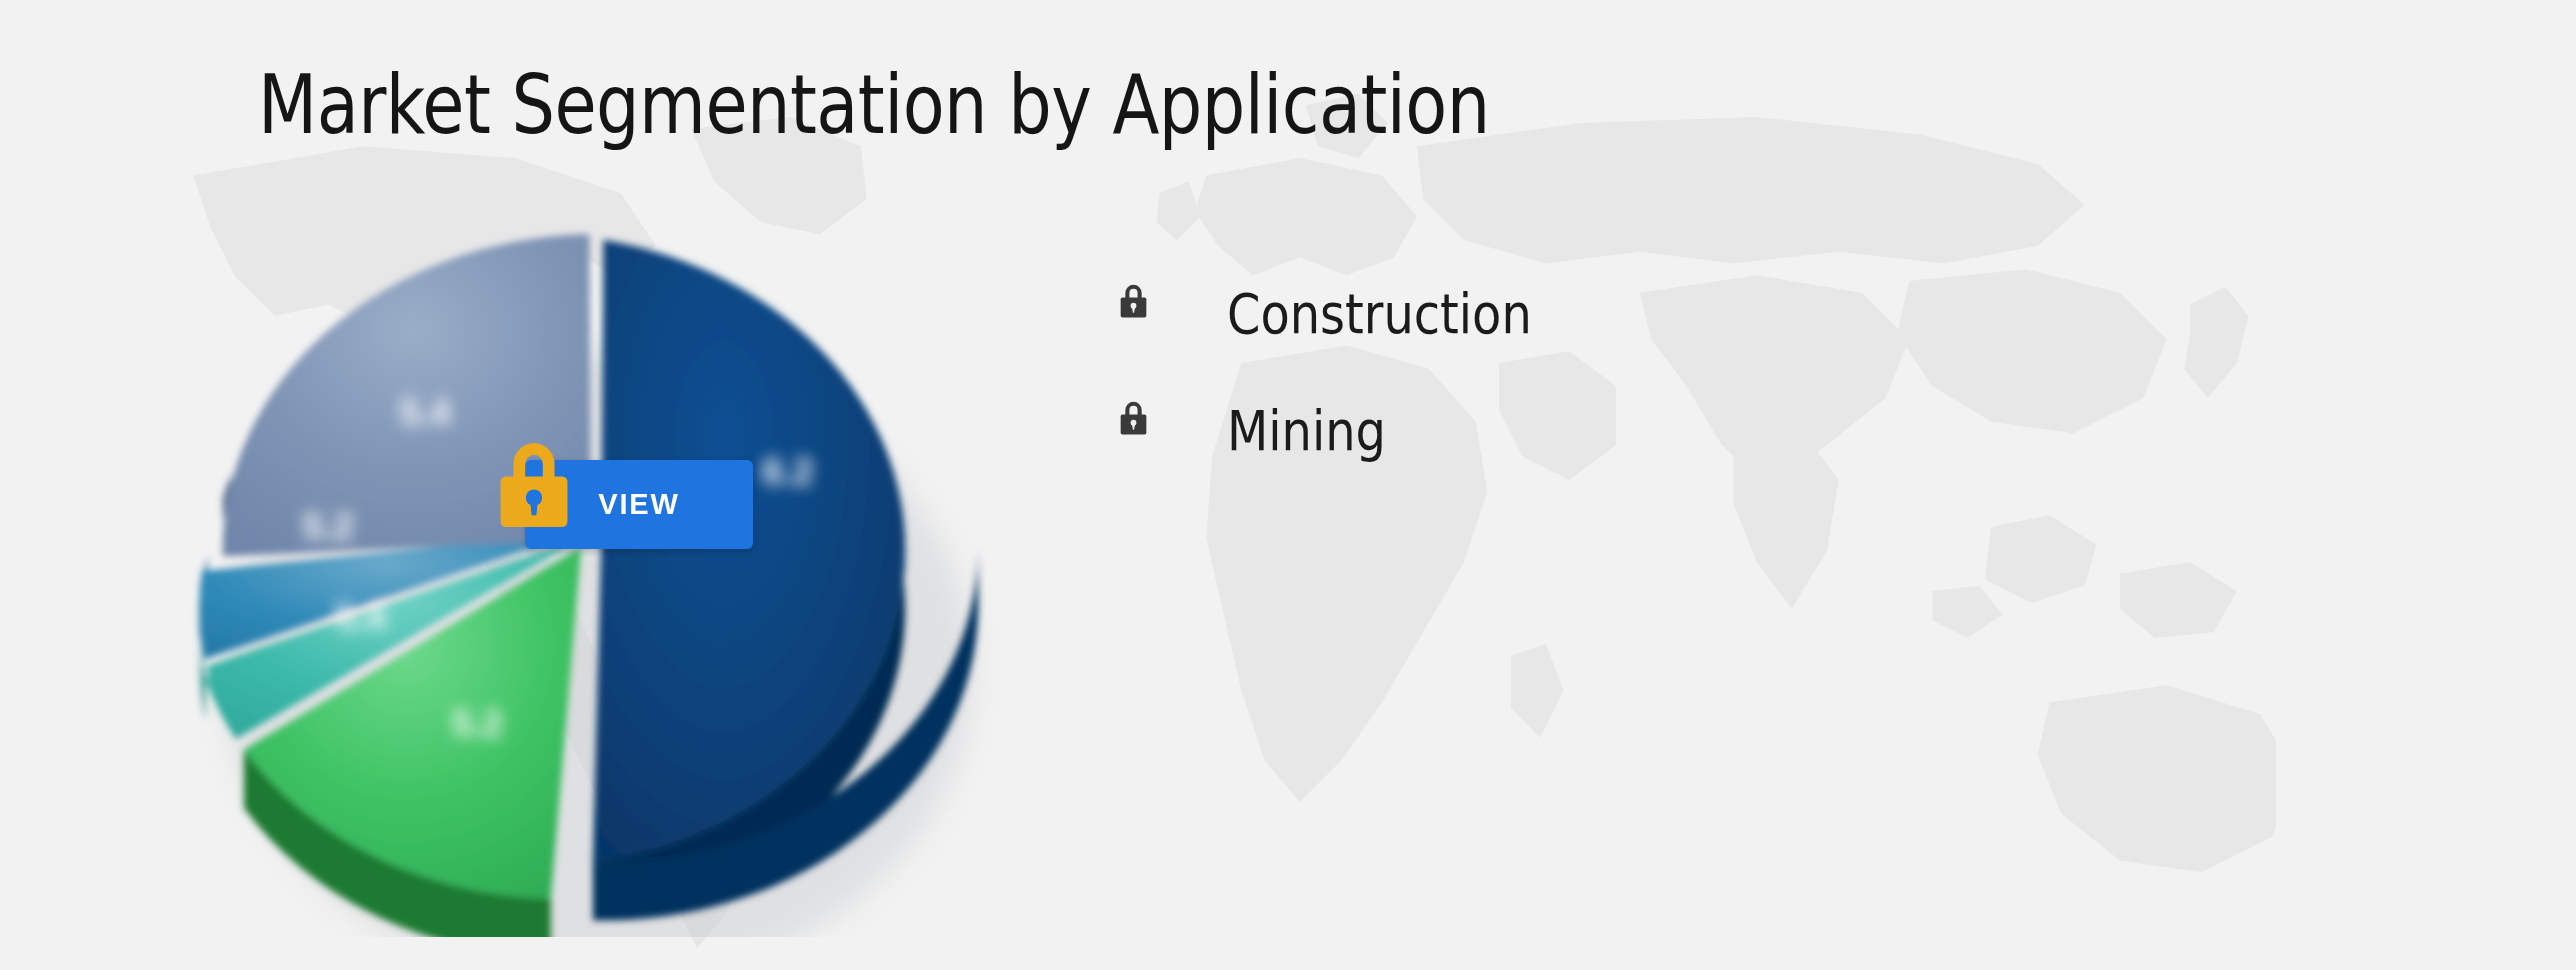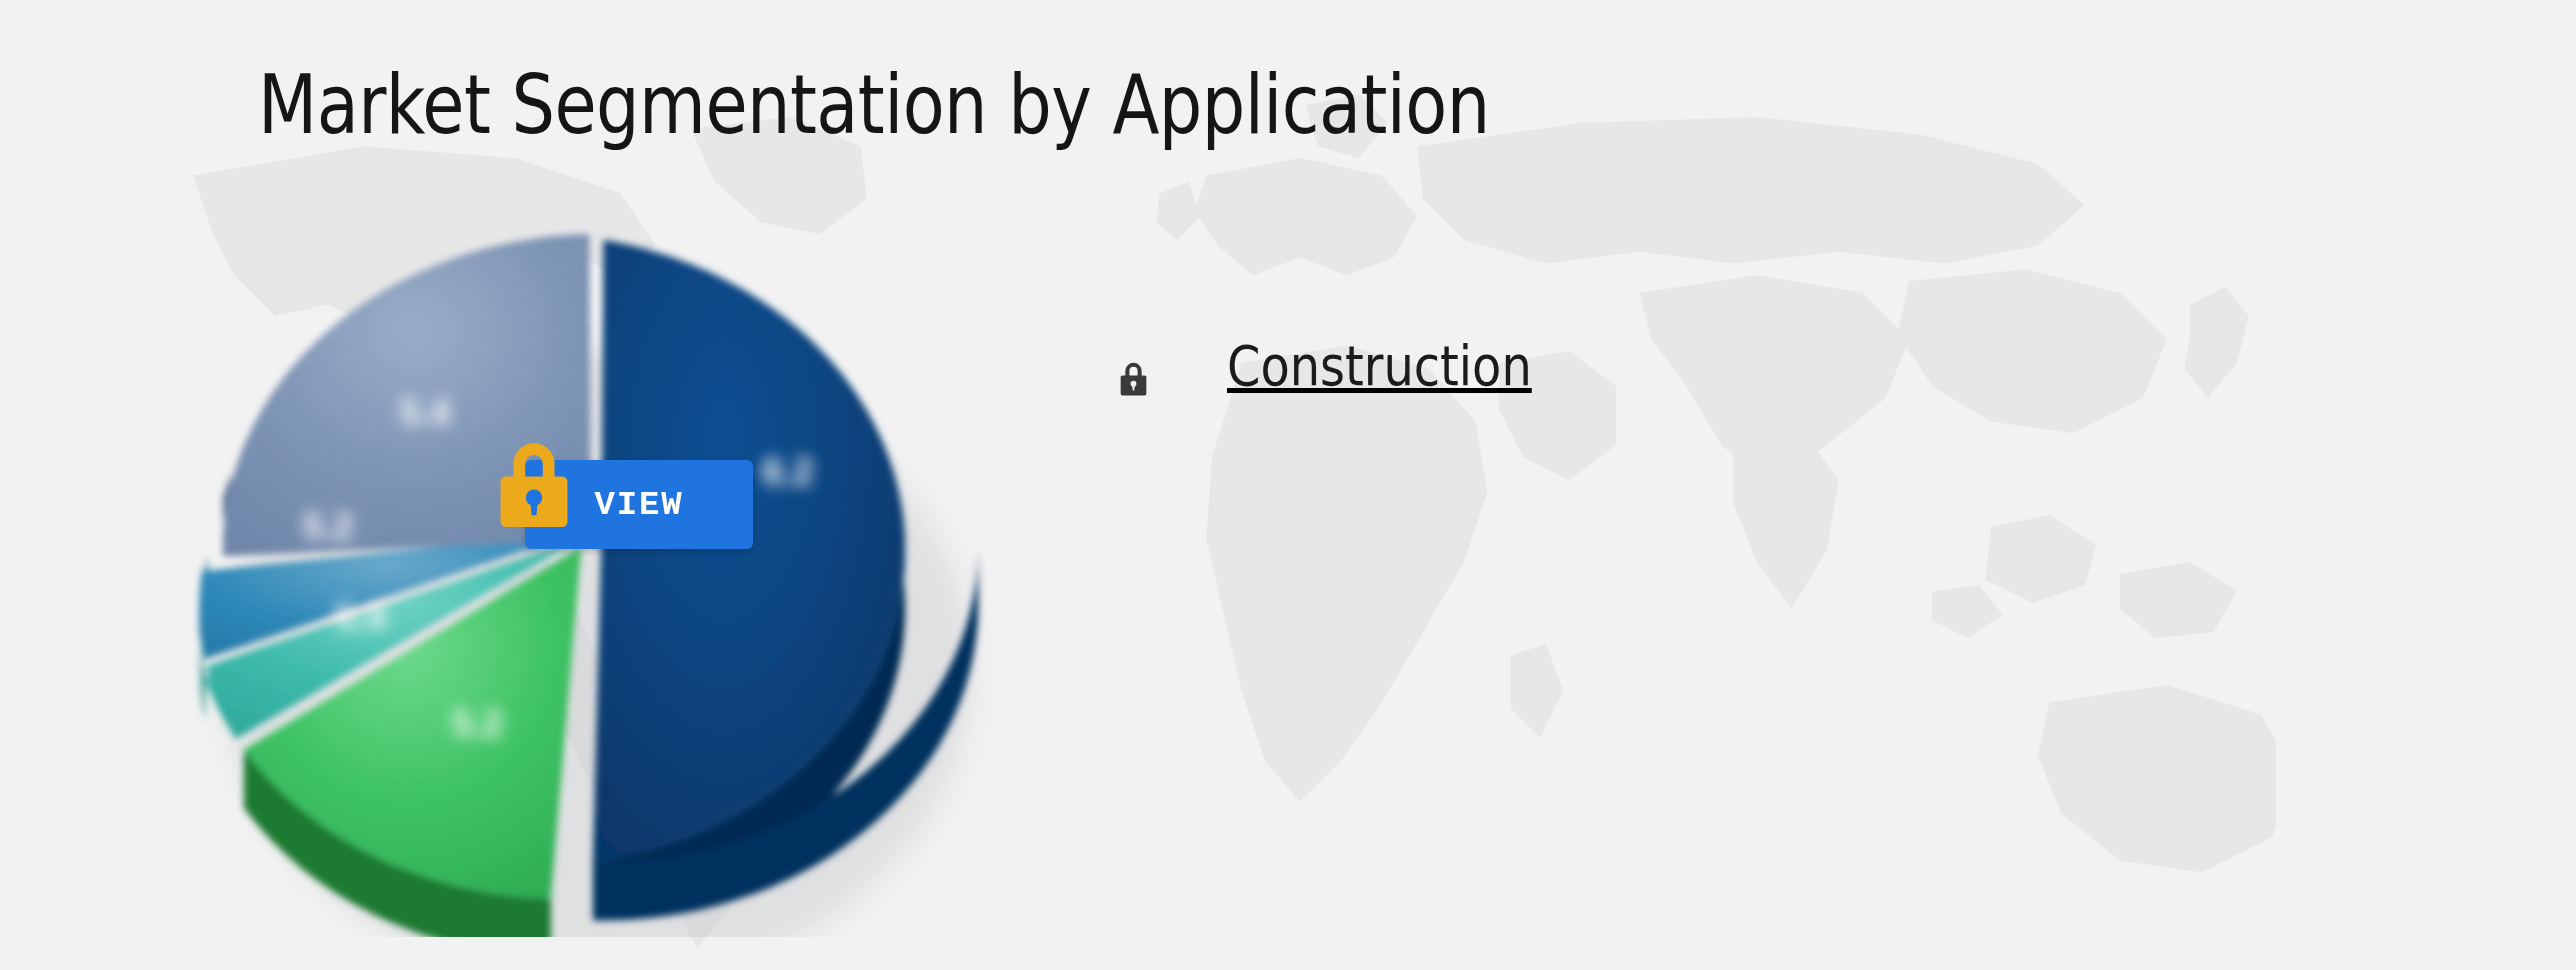--- a/index.html
+++ b/index.html
@@ -36,29 +36,29 @@
   #gate{position:absolute;left:490px;top:433px;z-index:60;width:246px;height:117px;}
   #view-button{
     position:absolute;left:35px;top:27px;
     width:228px;height:89px;
     background:#1f74e0;border-radius:5.9px;
     box-shadow:0 2.3px 5.9px rgba(0,0,0,.18);
     display:flex;align-items:center;justify-content:center;
     border:none;cursor:pointer;padding:0;
   }
   #view-button span{
-    color:#ffffff;font-weight:700;font-size:34px;letter-spacing:1.8px;
-    font-family:Liberation Mono, monospace;
+    color:#ffffff;font-weight:700;font-size:29px;letter-spacing:1.8px;
+    font-family:Liberation Sans, sans-serif;
   }
   #gate-lock{position:absolute;left:0px;top:0px;width:88px;height:100px;}
   #gate-lock svg{display:block;width:100%;height:100%;}
 
   
   #legend{position:absolute;left:1116px;top:281px;z-index:40;}
-  .legend-row{display:flex;align-items:flex-end;height:117px;text-decoration:underline;}
+  .legend-row{display:flex;align-items:flex-start;height:117px;}
   .legend-lock{width:35px;height:39px;flex:0 0 35px;margin-right:76px;}
   .legend-lock svg{display:block;width:100%;height:100%;}
   .legend-label{
     font-size:56px;color:#1b1b1b;font-weight:300;white-space:nowrap;
     font-family:"DejaVu Sans Condensed","Liberation Sans",sans-serif;
     transform:scaleX(0.95);transform-origin:left center;
   }
 </style>
 </head>
 <body>
@@ -221,17 +221,28 @@
         <svg viewBox="0 0 60 66" aria-hidden="true">
           <path d="M16 30 V20 a14 14 0 0 1 28 0 V30 h-7 V20 a7 7 0 0 0 -14 0 V30 Z" fill="#3a3a3a"></path>
           <rect x="8" y="28" width="44" height="34" rx="3" fill="#3a3a3a"></rect>
           <circle cx="30" cy="42" r="5" fill="#f0f0f0"></circle>
           <path d="M27 43 h6 l-2 11 h-2 Z" fill="#f0f0f0"></path>
         </svg>
       </div>
       <div class="legend-label">Construction</div>
     </div>
 
+    <div class="legend-row">
+      <div class="legend-lock">
+        <svg viewBox="0 0 60 66" aria-hidden="true">
+          <path d="M16 30 V20 a14 14 0 0 1 28 0 V30 h-7 V20 a7 7 0 0 0 -14 0 V30 Z" fill="#3a3a3a"></path>
+          <rect x="8" y="28" width="44" height="34" rx="3" fill="#3a3a3a"></rect>
+          <circle cx="30" cy="42" r="5" fill="#f0f0f0"></circle>
+          <path d="M27 43 h6 l-2 11 h-2 Z" fill="#f0f0f0"></path>
+        </svg>
+      </div>
+      <div class="legend-label">Mining</div>
+    </div>
 
 
   </div>
 </div>
 
 
 </body></html>

